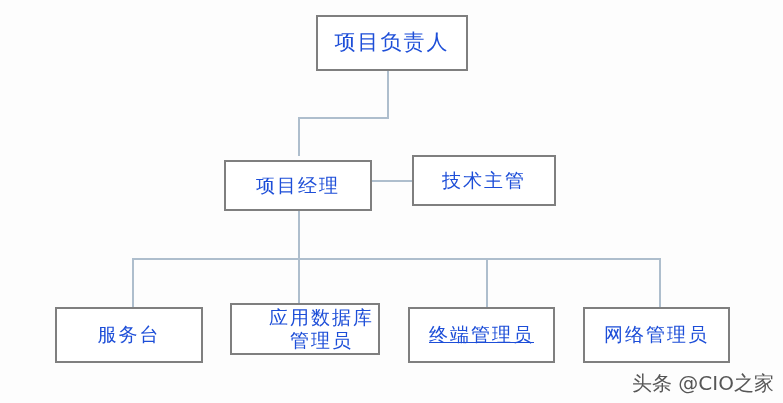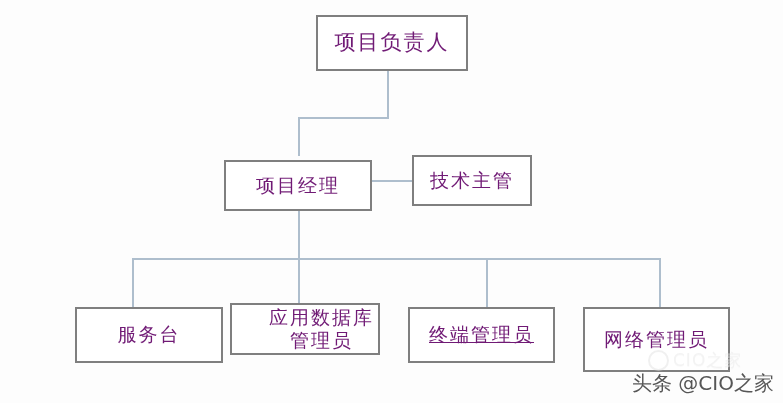--- a/index.html
+++ b/index.html
@@ -29,46 +29,46 @@
     position: absolute;
     box-sizing: border-box;
     background: #ffffff;
     border: 2px solid #7f7f7f;
     display: flex;
     align-items: center;
     justify-content: center;
     text-align: center;
   }
   .node-label {
-    color: #701a75;
+    color: #1d4ed8;
     letter-spacing: 2px;
     line-height: 1.22;
     white-space: pre-line;
     font-weight: 400;
   }
 
   #node-top        { left: 316px; top: 15px;  width: 152px; height: 56px; }
   #node-top .node-label { font-size: 21px; }
 
   #node-pm         { left: 224px; top: 160px; width: 148px; height: 51px; }
   #node-pm .node-label { font-size: 19px; }
 
-  #node-tech       { left: 412px; top: 155px; width: 120px; height: 51px; }
+  #node-tech       { left: 412px; top: 155px; width: 144px; height: 51px; }
   #node-tech .node-label { font-size: 19px; }
 
-  #node-servicedesk{ left: 55px;  top: 307px; width: 148px; height: 56px; margin-left: 20px; }
+  #node-servicedesk{ left: 55px;  top: 307px; width: 148px; height: 56px; }
   #node-servicedesk .node-label { font-size: 19px; }
 
   #node-appdba     { left: 230px; top: 303px; width: 150px; height: 52px; padding-left: 33px; }
   #node-appdba .node-label { font-size: 19px; }
 
   #node-terminal   { left: 408px; top: 307px; width: 147px; height: 56px; }
   #node-terminal .node-label { font-size: 19px; text-decoration: underline; }
 
-  #node-network    { left: 583px; top: 307px; width: 147px; height: 65px; }
+  #node-network    { left: 583px; top: 307px; width: 147px; height: 56px; }
   #node-network .node-label { font-size: 19px; }
 
   
   #watermark-logo {
     position: absolute;
     left: 648px;
     top: 348px;
     width: 120px;
     height: 24px;
     display: flex;
@@ -147,20 +147,16 @@
   </div>
 
   <div class="node" id="node-terminal">
     <span class="node-label">终端管理员</span>
   </div>
 
   <div class="node" id="node-network">
     <span class="node-label">网络管理员</span>
   </div>
 
-  <div id="watermark-logo">
-    <span class="wm-ring"></span>
-    <span class="wm-text">CIO之家</span>
-  </div>
 
   <div id="watermark-byline">头条 @CIO之家</div>
 
 </div>
 
 </body></html>

